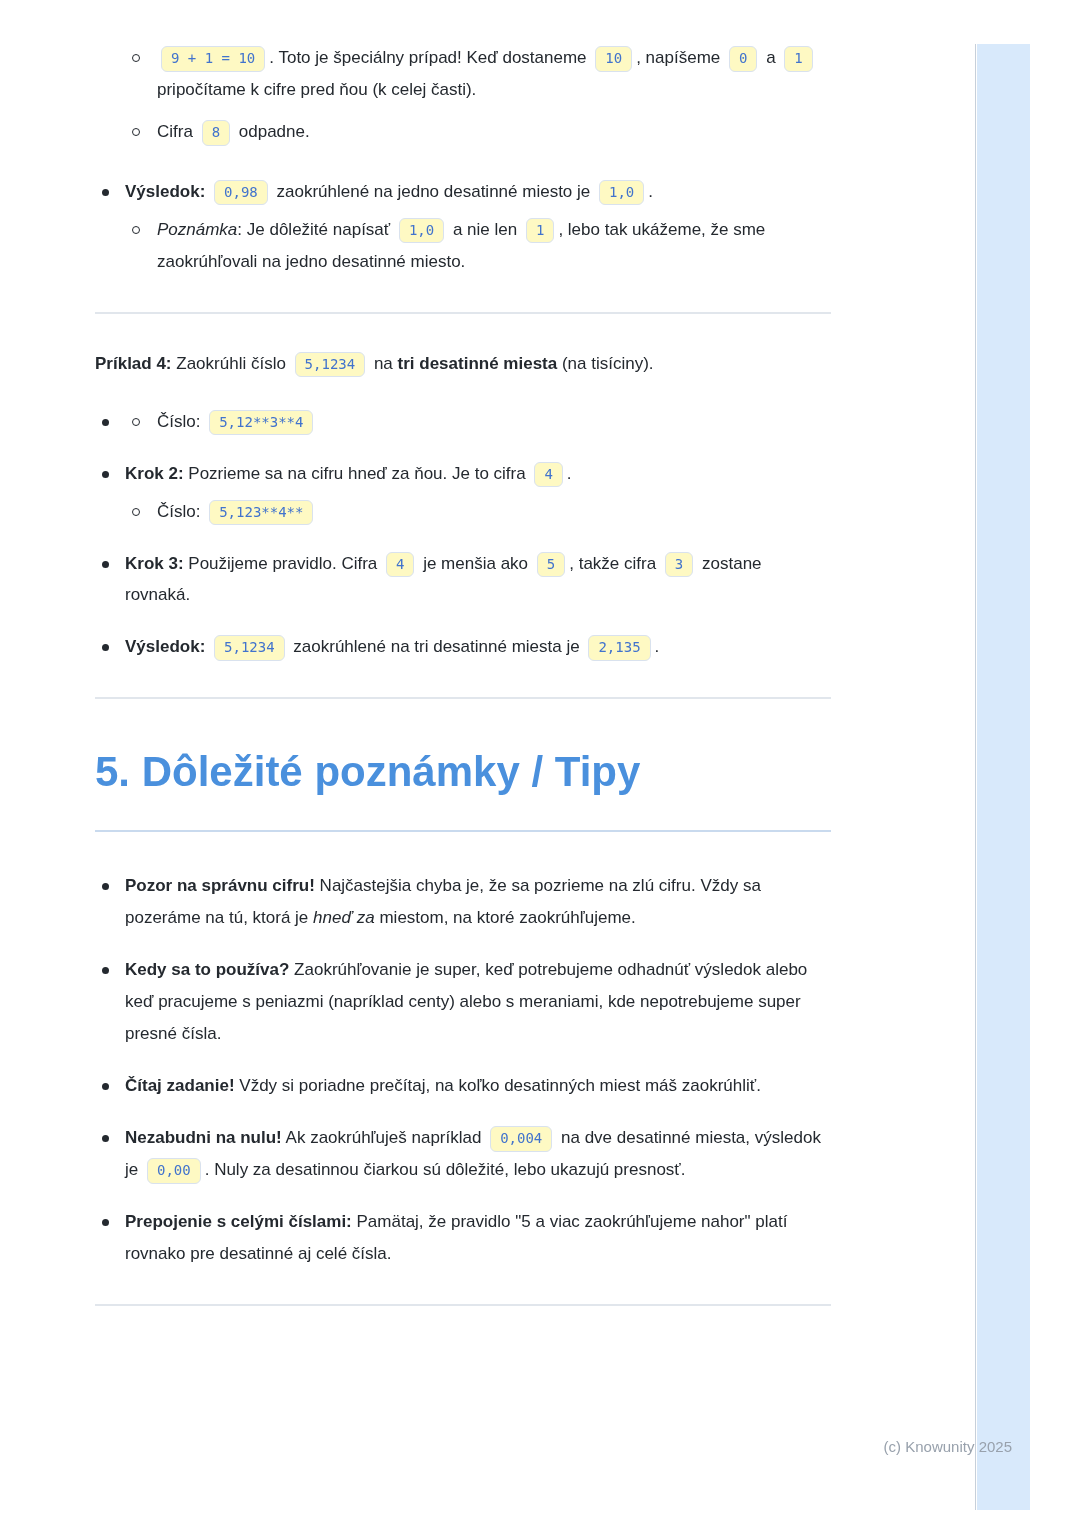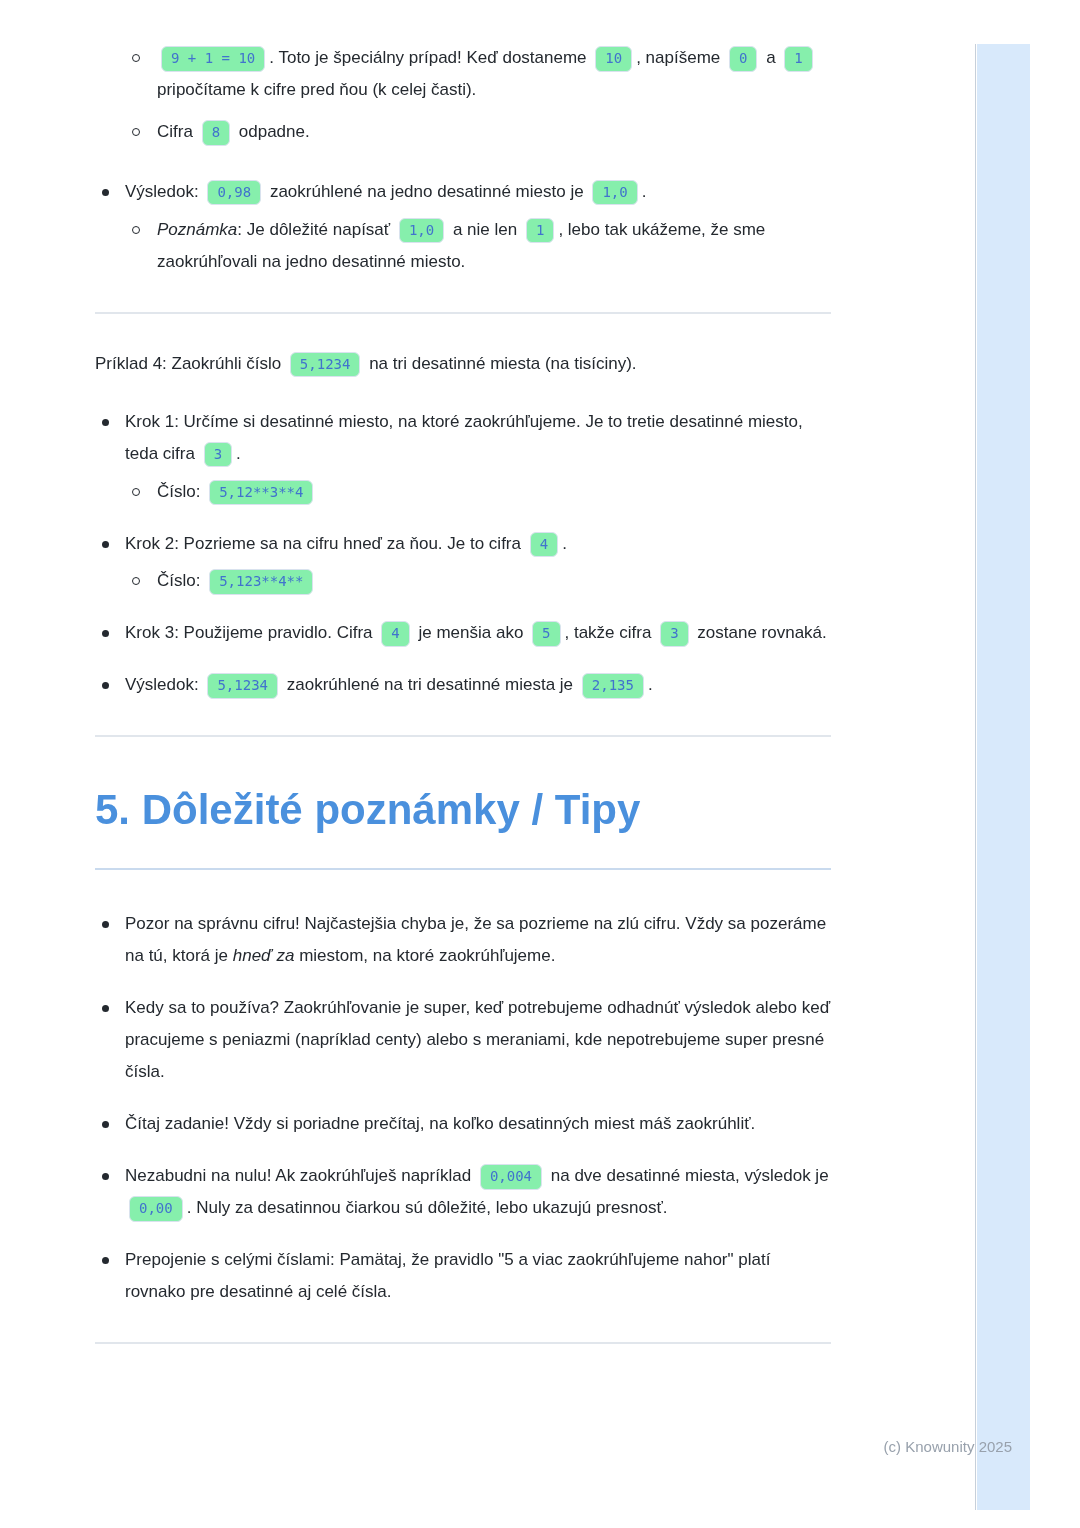--- a/index.html
+++ b/index.html
@@ -17,31 +17,31 @@
     left: 95px; top: 42px;
     width: 736px;
     font-size: 17px;
     line-height: 1.88;
   }
   
   .chip {
     font-family: "DejaVu Sans Mono", monospace;
     font-size: 14px;
     color: #4173cd;
-    background: #86efac;
+    background: #fef9c3;
     border: 1px solid #d9e2ee;
     border-radius: 6px;
     padding: 2px 9px;
     margin: 0 4px;
     white-space: nowrap;
     display: inline-block;
     line-height: 1.4;
     vertical-align: baseline;
   }
-  .b { font-weight: normal; text-align: center; }
+  .b { font-weight: bold; text-align: center; }
   .i { font-style: italic; text-align: center; }
 
   
   ul { list-style: none; margin: 0 0 26px 0; padding: 0; }
   li { position: relative; padding-left: 30px; margin-bottom: 20px; }
   ul.circle > li { padding-left: 32px; margin-bottom: 10px; }
   ul.disc  > li::before {
     content: ""; position: absolute; left: 7px; top: 13px;
     width: 7px; height: 7px; border-radius: 50%;
     background: #24292f;
@@ -111,21 +111,20 @@
             <li>
               <div class="li-text"><span class="i">Poznámka</span><span class="t">: Je dôležité napísať </span><code class="chip">1,0</code><span class="t"> a nie len </span><code class="chip">1</code><span class="t">, lebo tak ukážeme, že sme zaokrúhľovali na jedno desatinné miesto.</span></div>
             </li>
           </ul>
         </li>
       </ul>
       <div class="hr"></div>
       <p class="para"><span class="b">Príklad 4:</span><span class="t"> Zaokrúhli číslo </span><code class="chip">5,1234</code><span class="t"> na </span><span class="b">tri desatinné miesta</span><span class="t"> (na tisíciny).</span></p>
       <ul class="disc">
         <li>
-          <div class="li-text"><span class="b">Krok 1:</span><span class="t"> Určíme si desatinné miesto, na ktoré zaokrúhľujeme. Je to tretie desatinné miesto, teda cifra </span><code class="chip">3</code><span class="t">.</span></div>
           <ul class="circle">
             <li>
               <div class="li-text"><span class="t">Číslo: </span><code class="chip">5,12**3**4</code></div>
             </li>
           </ul>
         </li>
         <li>
           <div class="li-text"><span class="b">Krok 2:</span><span class="t"> Pozrieme sa na cifru hneď za ňou. Je to cifra </span><code class="chip">4</code><span class="t">.</span></div>
           <ul class="circle">
             <li>

